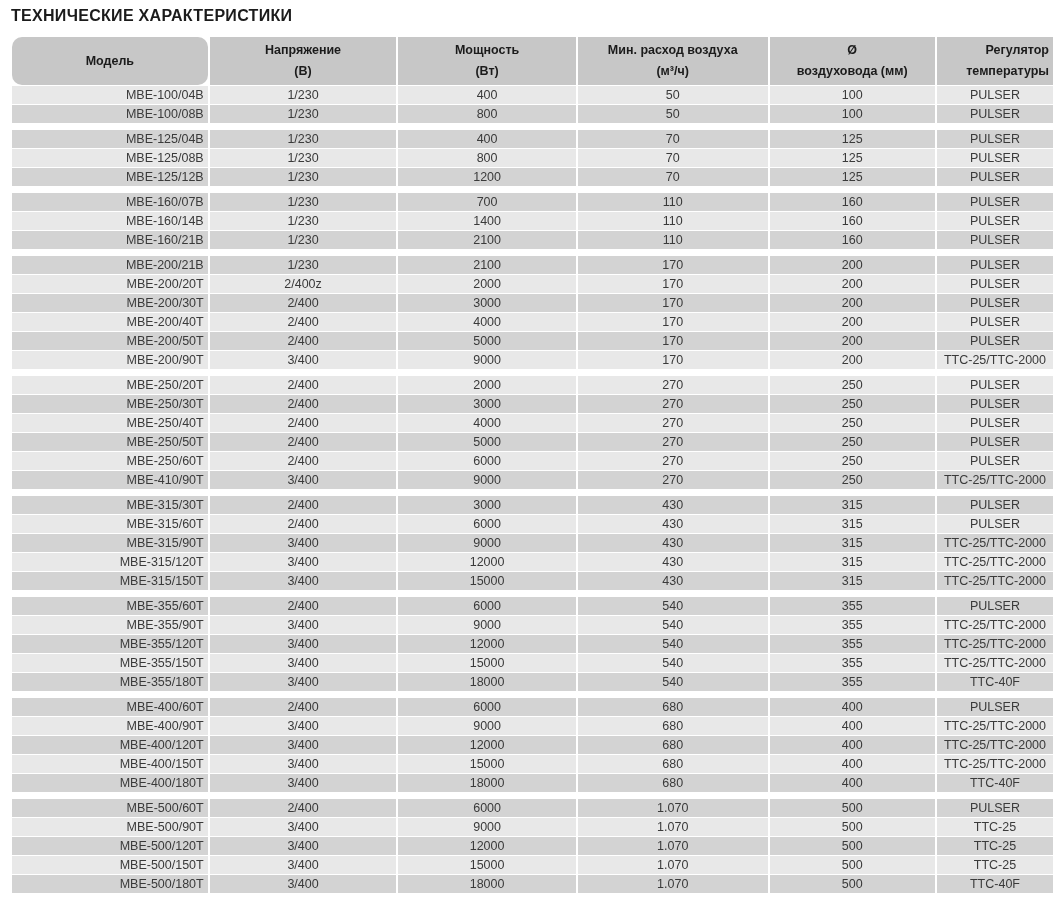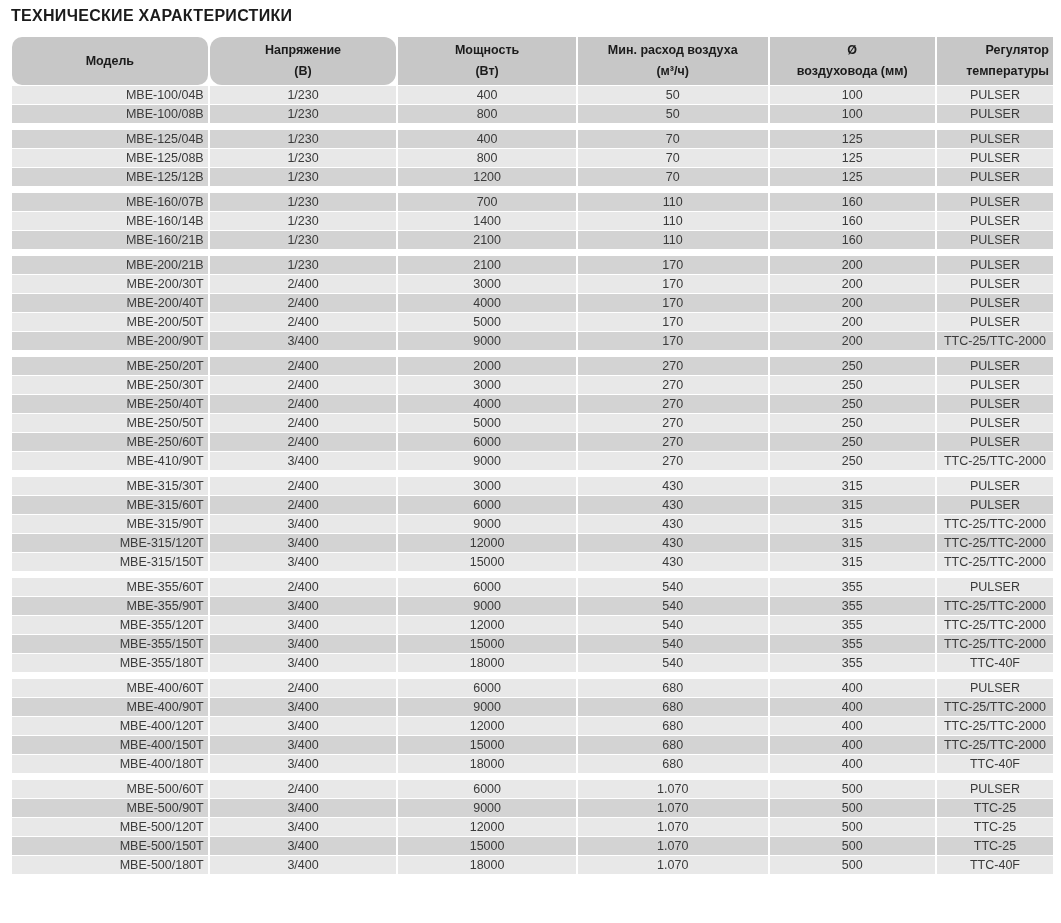--- a/index.html
+++ b/index.html
@@ -30,21 +30,21 @@
   }
   table.spec thead th{
     background:var(--header_bg);
     color:#1b1b1b;
     font-size:12.5px;font-weight:700;
     text-align:center;vertical-align:middle;
     height:48px;line-height:1.65;
     padding:0 4px;
   }
   table.spec thead th:nth-child(1){width:194px;border-radius:10px;}
-  table.spec thead th:nth-child(2){width:185px;border-radius:12px;}
+  table.spec thead th:nth-child(2){width:185px;}
   table.spec thead th:nth-child(3){width:176px;text-align:center;}
   table.spec thead th:nth-child(4){width:188px;}
   table.spec thead th:nth-child(5){width:164px;}
   table.spec thead th:nth-child(6){width:115px;text-align:right;}
   table.spec tbody td{
     font-size:12.5px;color:var(--text);
     text-align:center;
     height:18px;line-height:18px;
     padding:0 4px;
     white-space:nowrap;overflow:hidden;
@@ -164,20 +164,28 @@
         </tr>
         <tr>
           <td class="model">MBE-200/21B</td>
           <td>1/230</td>
           <td>2100</td>
           <td>170</td>
           <td>200</td>
           <td>PULSER</td>
         </tr>
         <tr>
+          <td class="model">MBE-200/20T</td>
+          <td>2/400z</td>
+          <td>2000</td>
+          <td>170</td>
+          <td>200</td>
+          <td>PULSER</td>
+        </tr>
+        <tr>
           <td class="model">MBE-200/30T</td>
           <td>2/400</td>
           <td>3000</td>
           <td>170</td>
           <td>200</td>
           <td>PULSER</td>
         </tr>
         <tr>
           <td class="model">MBE-200/40T</td>
           <td>2/400</td>

